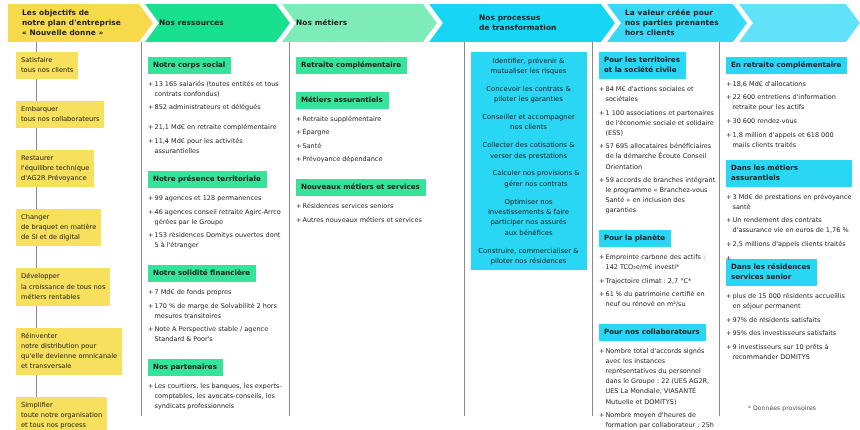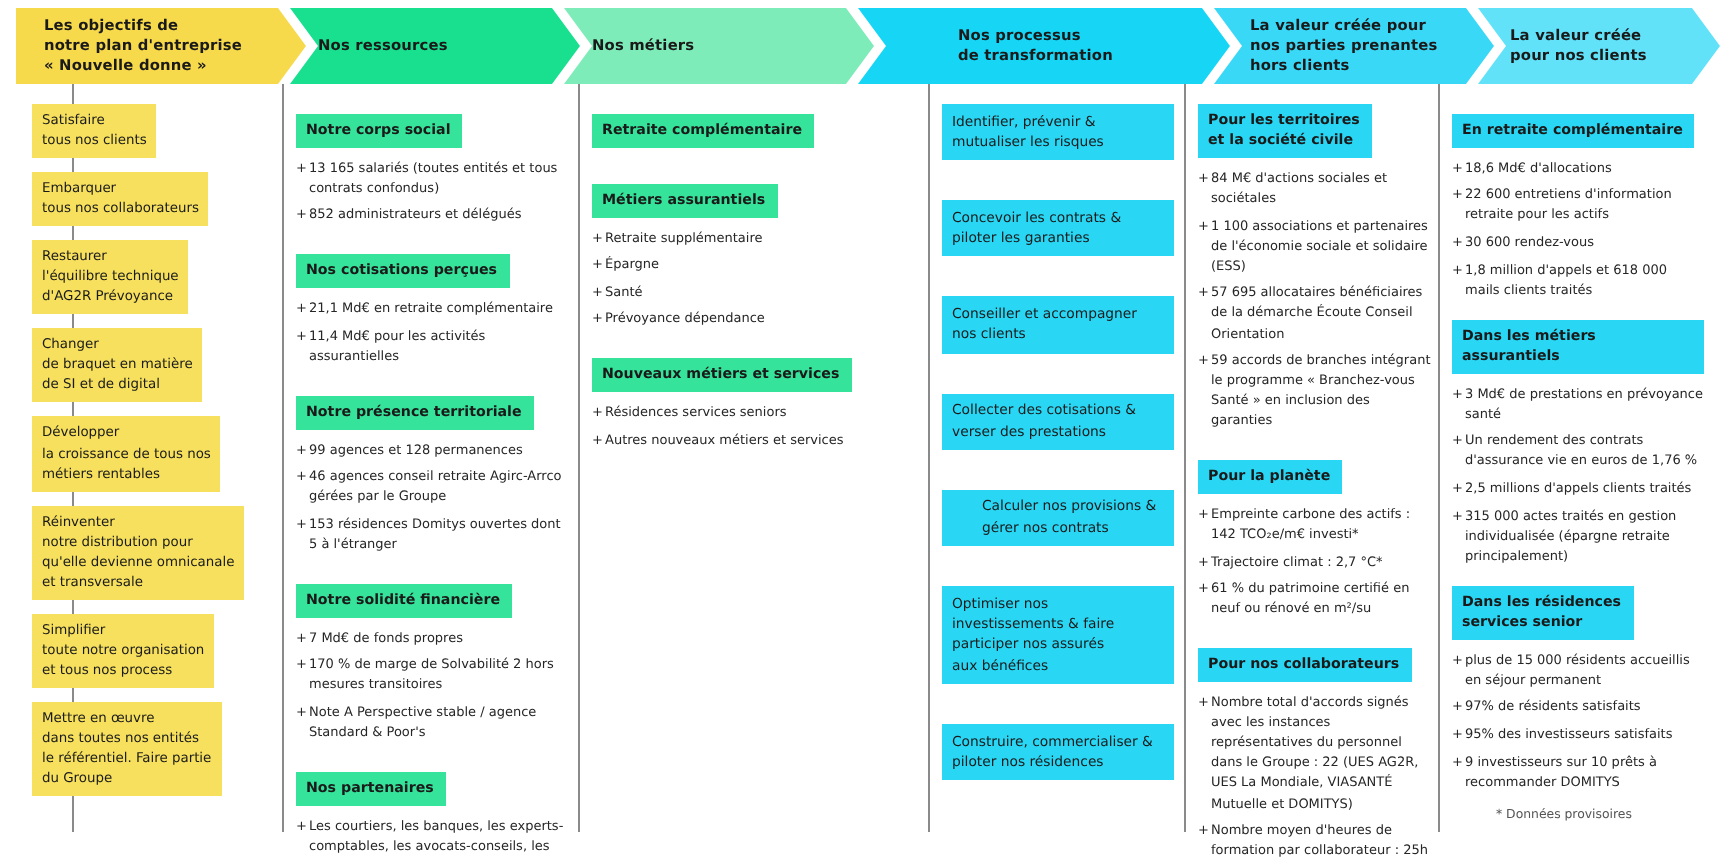--- a/index.html
+++ b/index.html
@@ -69,21 +69,21 @@
     top: 52px;
     box-sizing: border-box;
   }
 
   
   .chip {
     background: #f6e05e;
     font-size: 6.7px;
     line-height: 1.5;
     padding: 3px 5px 4px 5px;
-    margin-bottom: 7px;
+    margin-bottom: 22px;
     display: inline-block;
     color: #1a1a1a;
   }
 
   
   .head {
     display: inline-block;
     font-size: 7.1px;
     font-weight: bold;
     line-height: 1.45;
@@ -93,23 +93,24 @@
   }
   .head.green  { background: #36e39a; }
   .head.cyan   { background: #29d7f5; }
 
   
   .pchip {
     background: #29d7f5;
     font-size: 6.9px;
     line-height: 1.5;
     padding: 3.5px 6px 4px 5px;
-    margin-bottom: 20px;
+    margin-bottom: 0;
     color: #1a1a1a;
     display: block;
+    text-align: center;
   }
 
   
   ul.blist {
     list-style: none;
     margin: 0 0 10px 0;
     padding: 0;
   }
   ul.blist li {
     position: relative;
@@ -189,22 +190,20 @@
 nos parties prenantes
 hors clients</div>
     </div>
 
     <div class="arrow" style="left:739px; width:121px;">
       <div class="shape">
         <svg viewBox="0 0 121 38" preserveAspectRatio="none">
           <polygon points="0,0 107,0 121,19 107,38 0,38 14,19" fill="#62e2f9"></polygon>
         </svg>
       </div>
-      <div class="arrow-label" style="padding-left: 16px; white-space: pre-line;">La valeur créée
-pour nos clients</div>
     </div>
   </div>
 
   <div class="divider" style="left:36px;  height:374px;"></div>
   <div class="divider" style="left:141px; height:374px;"></div>
   <div class="divider" style="left:289px; height:374px;"></div>
   <div class="divider" style="left:464px; height:374px;"></div>
   <div class="divider" style="left:592px; height:374px;"></div>
   <div class="divider" style="left:719px; height:374px;"></div>
 
@@ -237,21 +236,20 @@
 
   <div class="col" style="left:148px; width:136px;">
     <div>
       <div class="head green">Notre corps social</div>
       <ul class="blist">
         <li><span class="bullet">+</span><span>13 165 salariés (toutes entités et tous contrats confondus)</span></li>
         <li><span class="bullet">+</span><span>852 administrateurs et délégués</span></li>
       </ul>
     </div>
     <div>
-      <div class="head green">Nos cotisations perçues</div>
       <ul class="blist">
         <li><span class="bullet">+</span><span>21,1 Md€ en retraite complémentaire</span></li>
         <li><span class="bullet">+</span><span>11,4 Md€ pour les activités assurantielles</span></li>
       </ul>
     </div>
     <div>
       <div class="head green">Notre présence territoriale</div>
       <ul class="blist">
         <li><span class="bullet">+</span><span>99 agences et 128 permanences</span></li>
         <li><span class="bullet">+</span><span>46 agences conseil retraite Agirc-Arrco gérées par le Groupe</span></li>
@@ -353,21 +351,21 @@
         <li><span class="bullet">+</span><span>30 600 rendez-vous</span></li>
         <li><span class="bullet">+</span><span>1,8 million d'appels et 618 000 mails clients traités</span></li>
       </ul>
     </div>
     <div>
       <div class="head cyan">Dans les métiers assurantiels</div>
       <ul class="blist">
         <li><span class="bullet">+</span><span>3 Md€ de prestations en prévoyance santé</span></li>
         <li><span class="bullet">+</span><span>Un rendement des contrats d'assurance vie en euros de 1,76 %</span></li>
         <li><span class="bullet">+</span><span>2,5 millions d'appels clients traités</span></li>
-        <li><span class="bullet">+</span><span>315 000 actes traités en gestion individualisée (épargne retraite principalement)</span></li>
+        <li><span class="bullet">+</span></li>
       </ul>
     </div>
     <div>
       <div class="head cyan" style="white-space: pre-line;">Dans les résidences
 services senior</div>
       <ul class="blist">
         <li><span class="bullet">+</span><span>plus de 15 000 résidents accueillis en séjour permanent</span></li>
         <li><span class="bullet">+</span><span>97% de résidents satisfaits</span></li>
         <li><span class="bullet">+</span><span>95% des investisseurs satisfaits</span></li>
         <li><span class="bullet">+</span><span>9 investisseurs sur 10 prêts à recommander DOMITYS</span></li>

